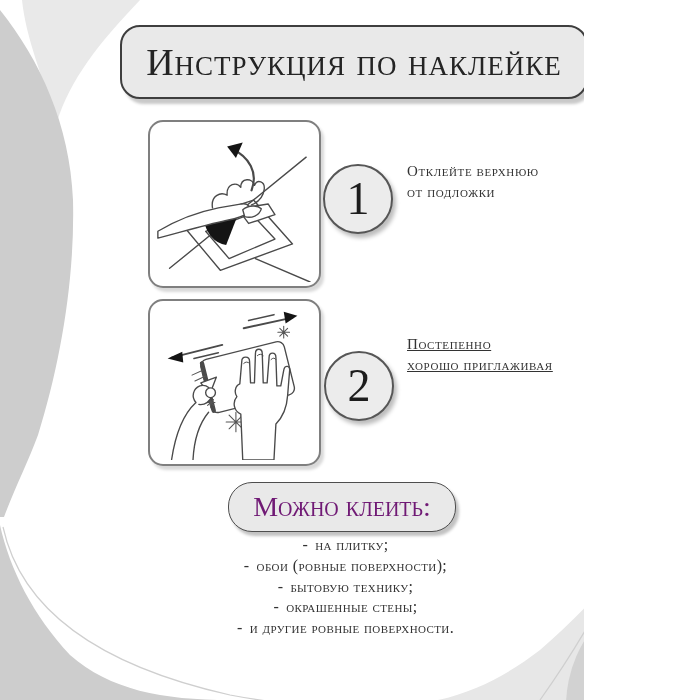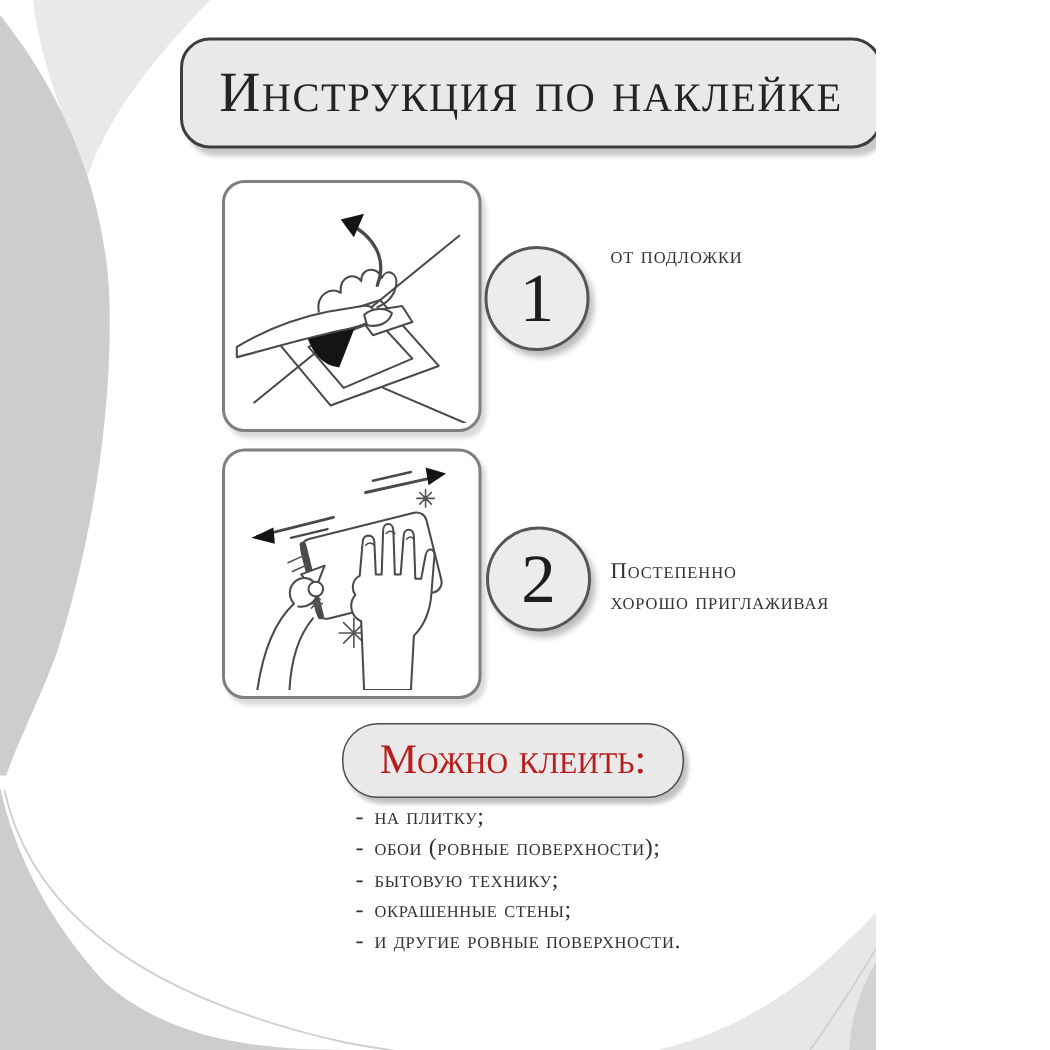--- a/index.html
+++ b/index.html
@@ -22,30 +22,30 @@
   .num-circle{width:66px;height:66px;border-radius:50%;background:#ececec;
               border:2px solid #565656;box-shadow:3px 4px 4px #bdbdbd;
               display:flex;align-items:center;justify-content:center;}
   .circle1{left:323px;top:164px;}
   .circle2{left:324px;top:351px;}
   .num-circle span{font-size:46px;color:#1d1d1d;line-height:1;}
 
   .step-text{left:407px;width:220px;font-variant:small-caps;font-size:15px;
              letter-spacing:0.6px;color:#333;line-height:21px;}
   .step1-text{top:161px;}
-  .step2-text{top:371px;}
+  .step2-text{top:334px;text-decoration:underline;}
   .step-text div{white-space:nowrap;}
 
   .surfaces-pill{left:228px;top:482px;width:226px;height:48px;background:#e9e9e9;
                  border:1.5px solid #4e4e4e;border-radius:24px;box-shadow:3px 4px 3px #c2c2c2;
                  display:flex;align-items:center;justify-content:center;}
-  .surfaces-pill span{font-variant:small-caps;font-size:28px;color:#b91c1c;white-space:nowrap;}
+  .surfaces-pill span{font-variant:small-caps;font-size:28px;color:#701a75;white-space:nowrap;}
 
   .surfaces-list{left:237px;top:535px;margin:0;padding:0;list-style:none;
-                 font-variant:small-caps;font-size:16px;letter-spacing:0.4px;color:#333;}
+                 font-variant:small-caps;font-size:16px;letter-spacing:0.4px;color:#333;text-align:center;}
   .surfaces-list li{line-height:20.8px;white-space:nowrap;}
   .surfaces-list .dash{margin-right:7px;}
 
   .lineart{stroke:#4a4a4a;stroke-width:1.4;fill:none;stroke-linecap:round;stroke-linejoin:round;}
 </style>
 </head>
 <body>
 
 <div class="canvas">
 
@@ -83,20 +83,21 @@
           <path d="M79,25 L95,21 L88,37 Z" fill="#141414" stroke="none"></path>
         </g>
       </g>
     </svg>
   </div>
 
   <div class="layer num-circle circle1">
     <span>1</span>
   </div>
   <div class="layer step-text step1-text">
+    <div>Отклейте верхнюю</div>
     <div>от подложки</div>
   </div>
 
   <div class="layer illus-box box2">
     <svg width="165" height="159" viewBox="0 0 169 163">
       <g class="lineart">
         <g>
           <path d="M74,45 L22,58" stroke-width="2"></path>
           <path d="M18,59 L33,52 L34,63 Z" fill="#141414" stroke="none"></path>
           <path d="M70,53 L45,59" stroke-width="1.6"></path>

